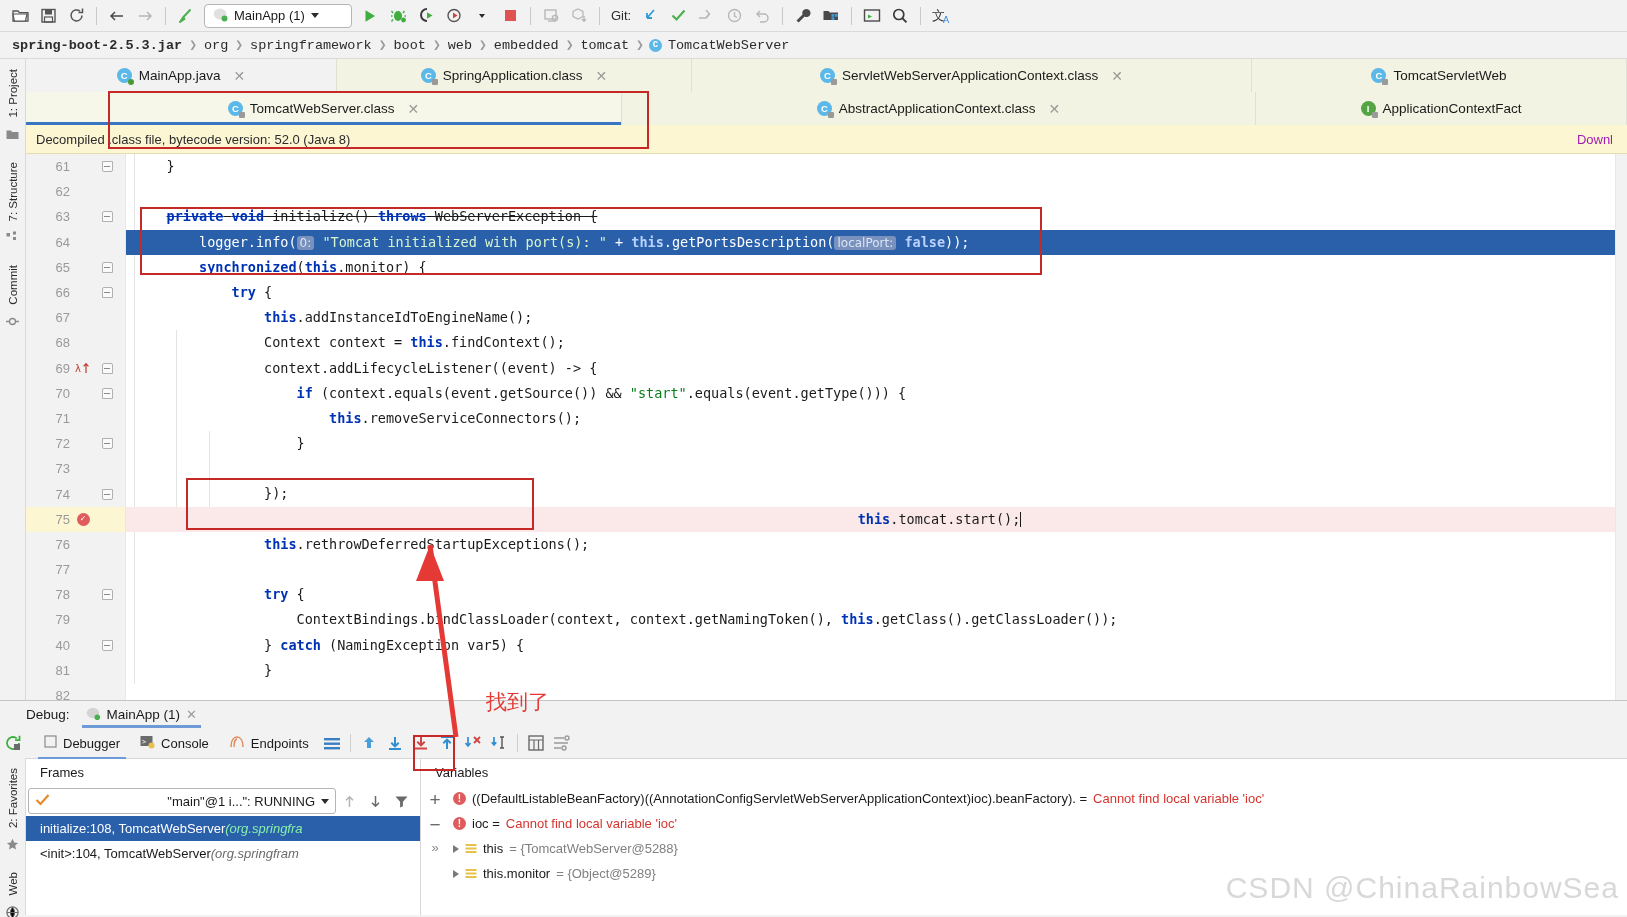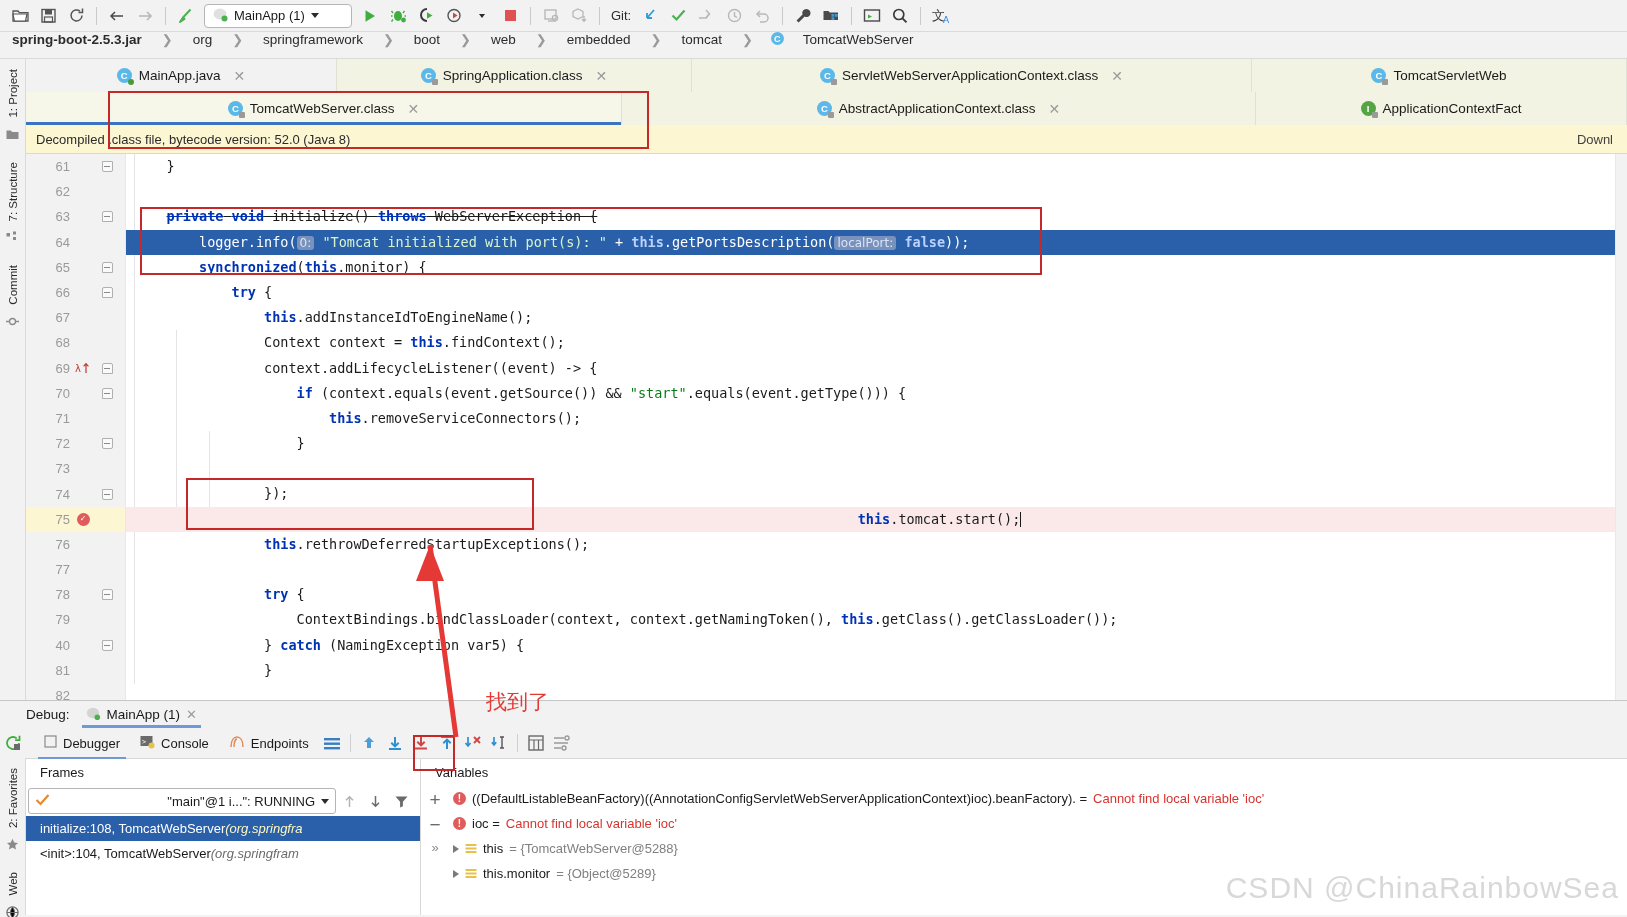--- a/index.html
+++ b/index.html
@@ -28,22 +28,22 @@
     height:24px; min-width:148px; border:1px solid #b5b5b5; border-radius:4px;
     background:#fff; display:flex; align-items:center; gap:6px; padding:0 8px;
     margin:0 4px; cursor:pointer;
   }
   .runconfig .rc-text { font-size:13px; color:#1a1a1a; white-space:nowrap; }
   .caret { width:0;height:0;border-left:4px solid transparent;border-right:4px solid transparent;border-top:5px solid #2b2b2b; }
   .caret.sm { border-left-width:3.5px;border-right-width:3.5px;border-top-width:4.5px; }
 
   
   .breadcrumb {
-    height:27px; flex:0 0 27px; background:#f2f2f2; display:flex; align-items:flex-start;
-    padding-left:10px; gap:13px; border-bottom:1px solid #dadada; font-size:13.5px;
+    height:27px; flex:0 0 27px; background:#f2f2f2; display:flex; align-items:center;
+    padding-left:10px; gap:0; border-bottom:1px solid #dadada; font-size:13.5px;font-family:Liberation Mono, monospace;
   }
   .crumb { color:#2b2b2b; padding:0 2px; cursor:pointer; white-space:nowrap; }
   .crumb.b { font-weight:bold; }
   .crumb-sep { color:#9a9a9a; margin:0 5px; font-size:13px; }
   .crumb-icon {
     width:13px;height:13px;border-radius:50%;background:#5bb8e8;color:#fff;
     font-size:9px;display:inline-flex;align-items:center;justify-content:center;
     margin-right:4px;font-weight:bold;
   }
 
@@ -90,21 +90,21 @@
     background:#9a9a9a; border-radius:1px;
   }
   .jicon.java::after { background:#4a9a38; border-radius:50%; }
 
   
   .notice {
     height:29px; flex:0 0 29px; background:#fdf6d3; border-bottom:1px solid #e4dcb0;
     display:flex; align-items:center; justify-content:space-between; padding:0 14px 0 10px;
     font-size:13px; color:#2b2b2b;
   }
-  .notice a { color:#404040; text-decoration:none; cursor:pointer; }
+  .notice a { color:#a21caf; text-decoration:none; cursor:pointer; }
 
   
   .editorwrap { flex:1 1 auto; display:flex; min-height:0; background:#fff; position:relative; overflow:hidden; }
   .gutter {
     width:100px; flex:0 0 100px; background:#f2f2f2; border-right:1px solid #e8e8e8;
     position:relative; user-select:none;
   }
   .gline {
     height:25.2px; display:flex; align-items:center; position:relative; font-size:13px; color:#9a9a9a;
   }
@@ -184,21 +184,21 @@
     display:flex; align-items:center; gap:6px; padding:0 6px; font-size:13px; cursor:pointer; min-width:0;
   }
   .thread-sel .txt { flex:1 1 auto; white-space:nowrap; overflow:hidden; }
   .fctl-ico { width:26px;height:26px;display:flex;align-items:center;justify-content:center;cursor:pointer; }
   .frame-row {
     height:25px; display:flex; align-items:center; padding-left:14px; font-size:13px;
     white-space:nowrap; overflow:hidden; cursor:pointer;
   }
   .frame-row.selected { background:#2a5faa; color:#fff; }
   .frame-row .pkg { font-style:italic; color:#6a6a6a; }
-  .frame-row.selected .pkg { color:#fef9c3; }
+  .frame-row.selected .pkg { color:#86efac; }
 
   .variables { flex:1 1 auto; display:flex; flex-direction:column; background:#fff; min-width:0; }
   .vars-body { flex:1 1 auto; display:flex; min-height:0; }
   .vars-rail { width:28px;flex:0 0 28px;display:flex;flex-direction:column;align-items:center;gap:6px;padding-top:4px; }
   .vars-list { flex:1 1 auto; min-width:0; overflow:hidden; }
   .var-row {
     height:25px; display:flex; align-items:center; gap:6px; padding-left:4px; font-size:13px;
     white-space:nowrap; cursor:pointer;
   }
   .err-ico {

